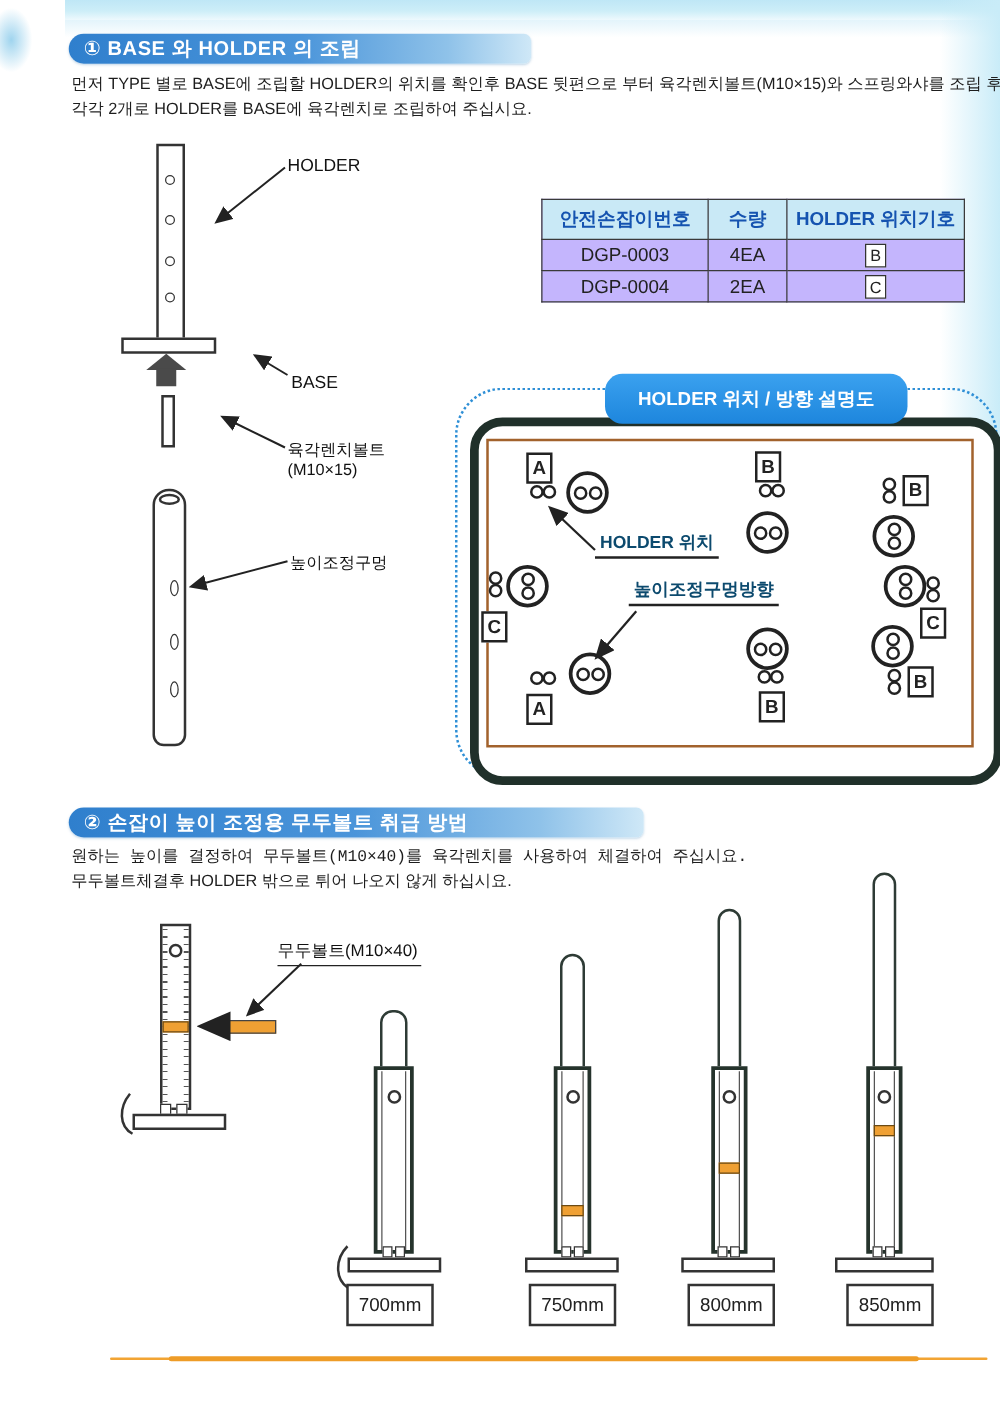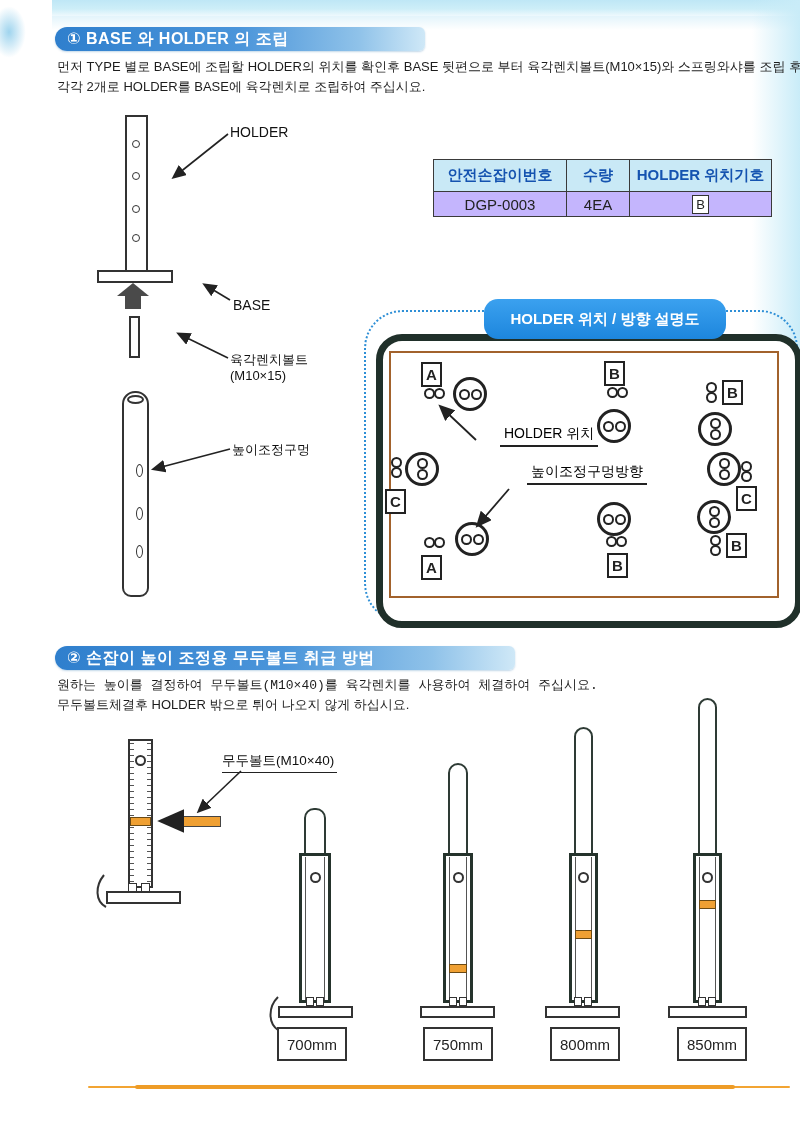--- a/index.html
+++ b/index.html
@@ -52,22 +52,22 @@
   .dark-frame{left:376px;top:334px;width:412px;height:280px;border:7px solid #20302a;border-radius:26px;background:#fff;z-index:1;}
   .brown-frame{left:389px;top:351px;width:386px;height:243px;border:2px solid #a2622c;z-index:1;}
   .pos-layer{left:0;top:0;width:800px;height:1122px;z-index:2;pointer-events:none;}
   .pletter{position:absolute;width:21px;height:25px;border:2px solid #222;background:#fff;display:flex;
     align-items:center;justify-content:center;font-size:15px;font-weight:bold;box-sizing:border-box;}
   .smallc{position:absolute;width:11px;height:11px;border:2.5px solid #222;border-radius:50%;background:#fff;box-sizing:border-box;}
   .largec{position:absolute;width:34px;height:34px;border:3px solid #222;border-radius:50%;background:#fff;
     box-sizing:border-box;display:flex;align-items:center;justify-content:center;}
   .largec .inner{width:11px;height:11px;border:2.5px solid #222;border-radius:50%;box-sizing:border-box;margin:0 .5px;}
   .largec.v{flex-direction:column;}
-  .ann{position:absolute;font-size:14px;font-weight:normal;color:#000000;border-bottom:2px solid #222;
-    padding:0 4px 2px 4px;z-index:3;white-space:nowrap;margin-left:24px;}
+  .ann{position:absolute;font-size:14px;font-weight:bold;color:#0c4a6e;border-bottom:2px solid #222;
+    padding:0 4px 2px 4px;z-index:3;white-space:nowrap;}
   
   .post{left:128px;top:739px;width:25px;height:149px;}
   .tickstrip{position:absolute;width:4px;background:repeating-linear-gradient(to bottom,#555 0 1px,transparent 1px 6px);}
   .post-band{left:130px;top:817px;width:21px;height:9px;background:#efa033;border:1px solid #6b4a14;box-sizing:border-box;}
   .set-bolt{left:183px;top:816px;width:38px;height:11px;background:#efa033;border:1.5px solid #444;box-sizing:border-box;}
   .ulabel{font-size:13.5px;color:#111;border-bottom:1.5px solid #222;padding:0 3px 2px 0;white-space:nowrap;}
   .bracket{position:absolute;width:9px;height:9px;border:1.5px solid #333;background:#fff;box-sizing:border-box;}
   
   .tube{position:absolute;border:2px solid #2e3b35;background:#fff;box-sizing:border-box;border-radius:10px 10px 0 0;}
   .pholder{position:absolute;border:3px solid #25332c;background:#fff;box-sizing:border-box;}
@@ -127,20 +127,25 @@
         <th>안전손잡이번호</th>
         <th>수량</th>
         <th>HOLDER 위치기호</th>
       </tr>
     </thead>
   <tbody id="table-body">
       <tr>
         <td>DGP-0003</td>
         <td>4EA</td>
         <td><span class="letterbox">B</span></td>
+      </tr>
+      <tr>
+        <td>DGP-0004</td>
+        <td>2EA</td>
+        <td><span class="letterbox">C</span></td>
       </tr>
     </tbody>
 </table>
 
 <div class="abs dotted-frame"></div>
 <div class="abs pos-pill">
   <span>HOLDER 위치 / 방향 설명도</span>
 </div>
 <div class="abs dark-frame"></div>
 <div class="abs brown-frame"></div>

